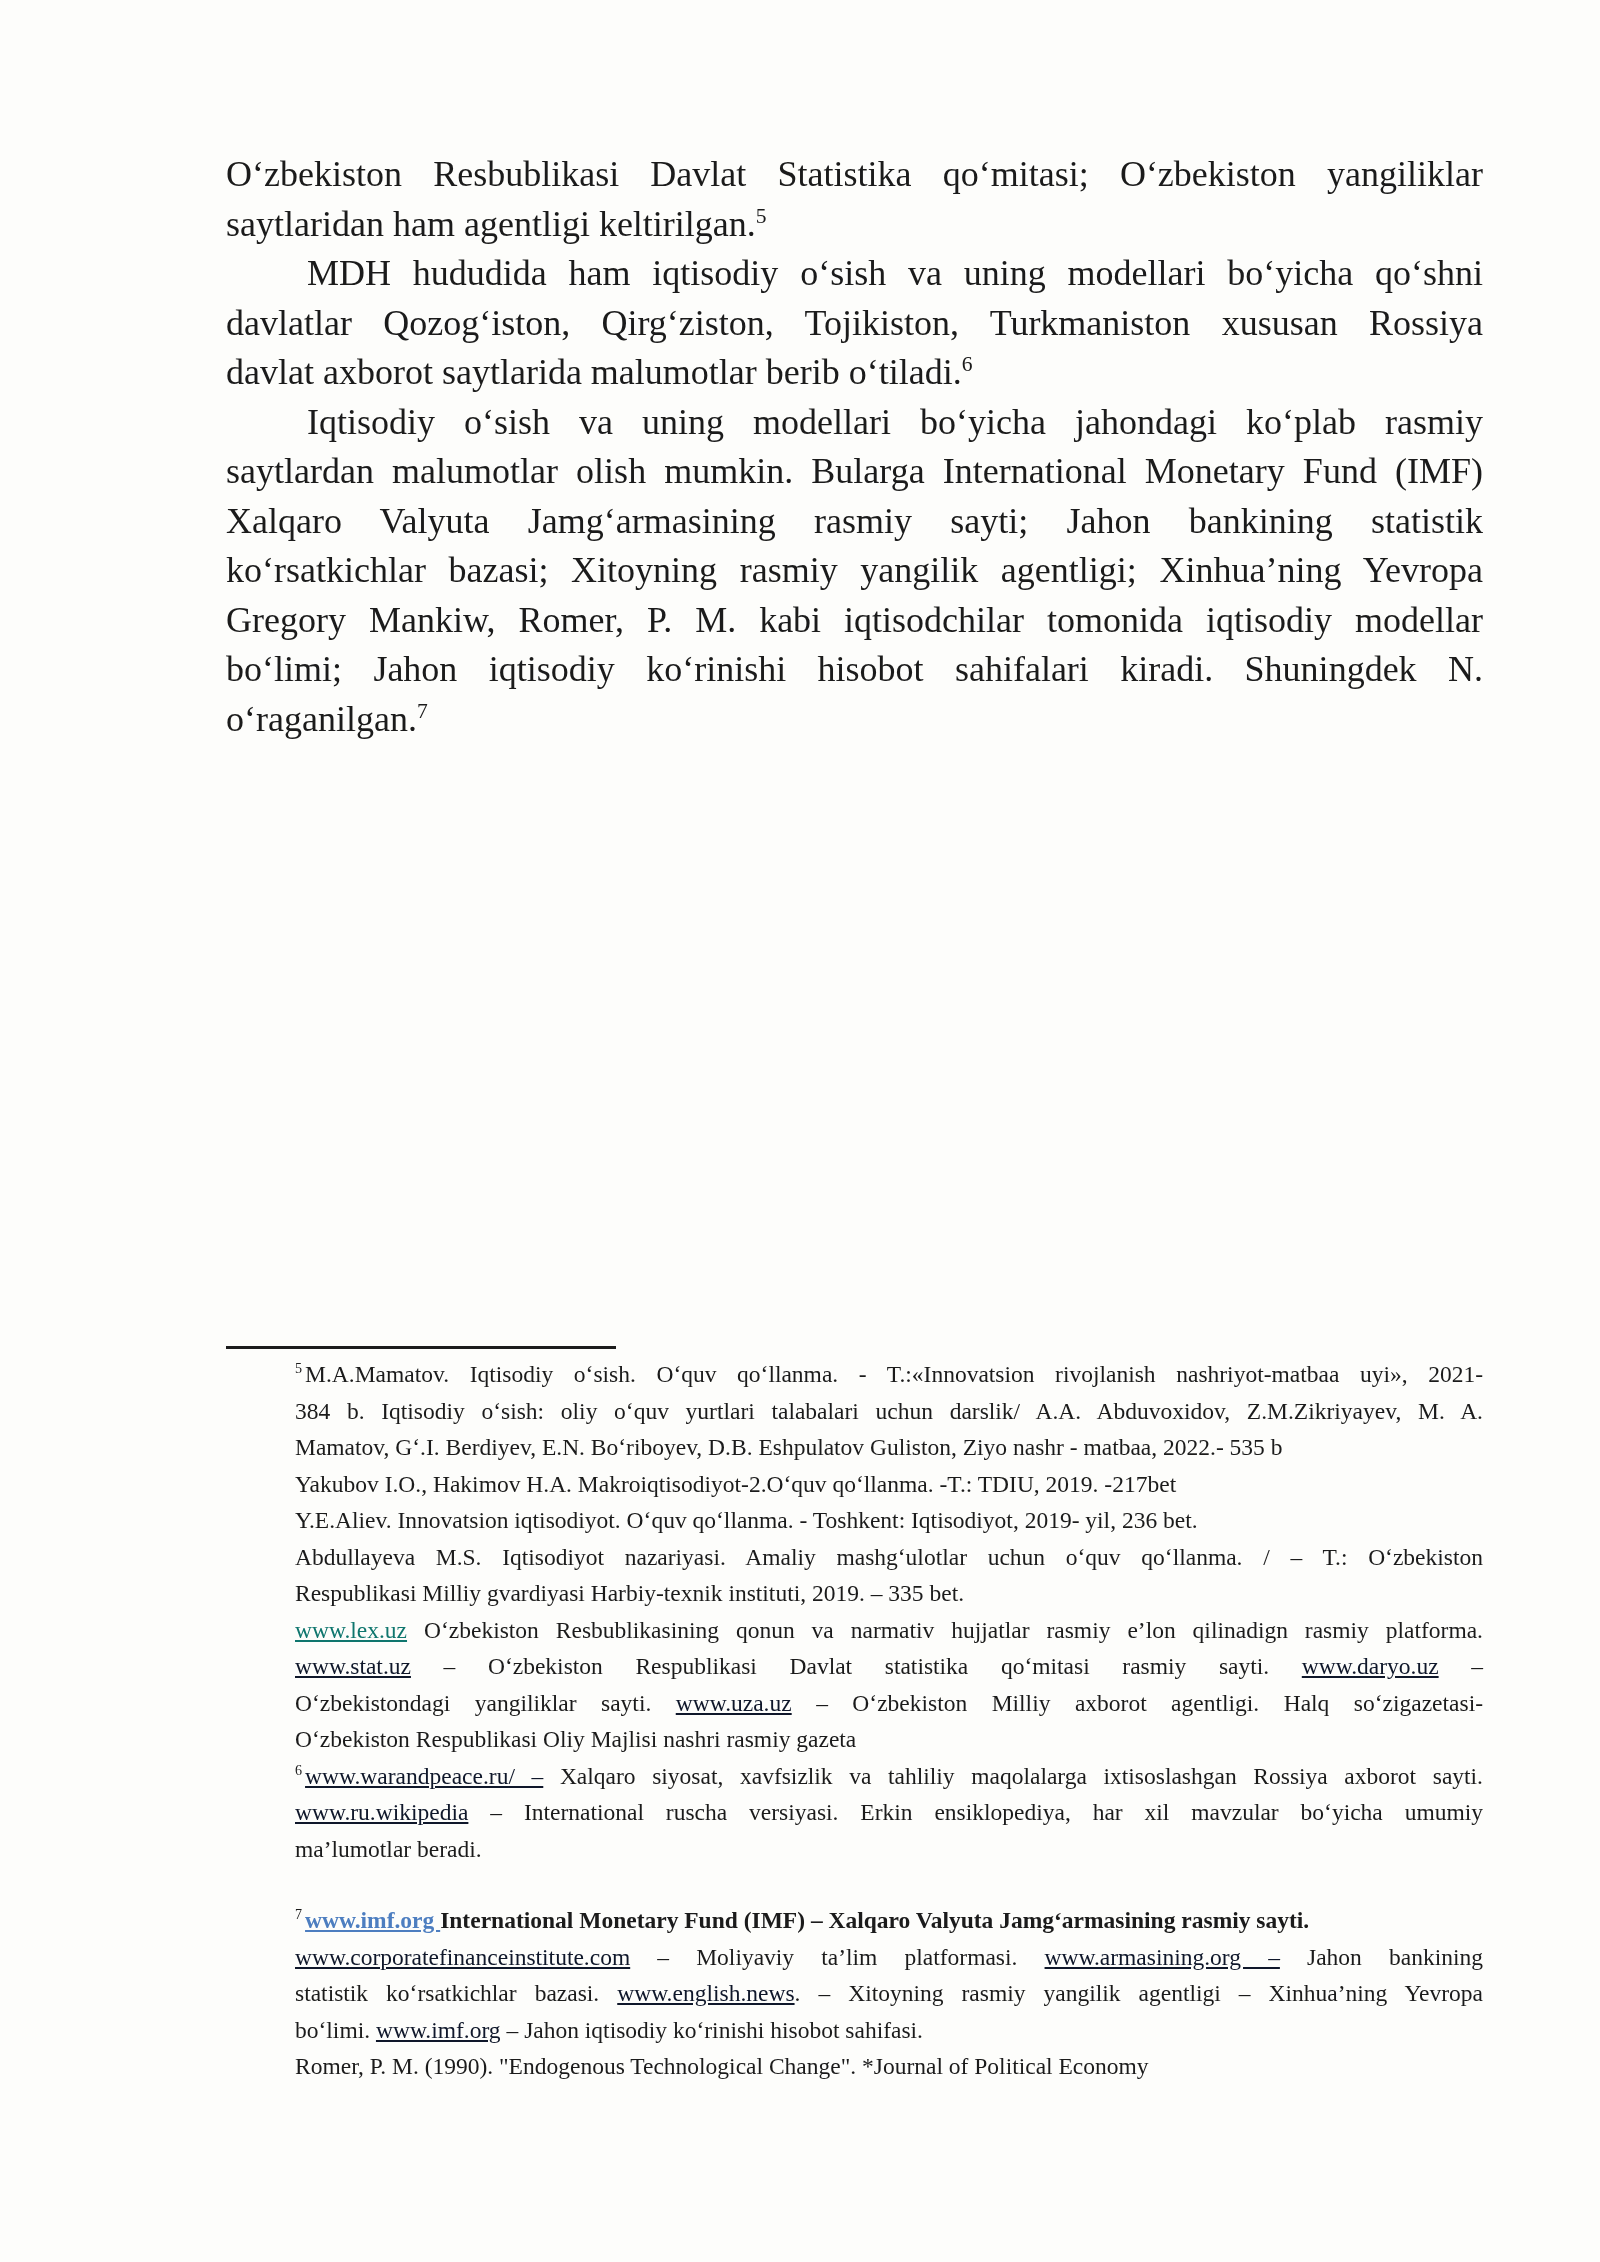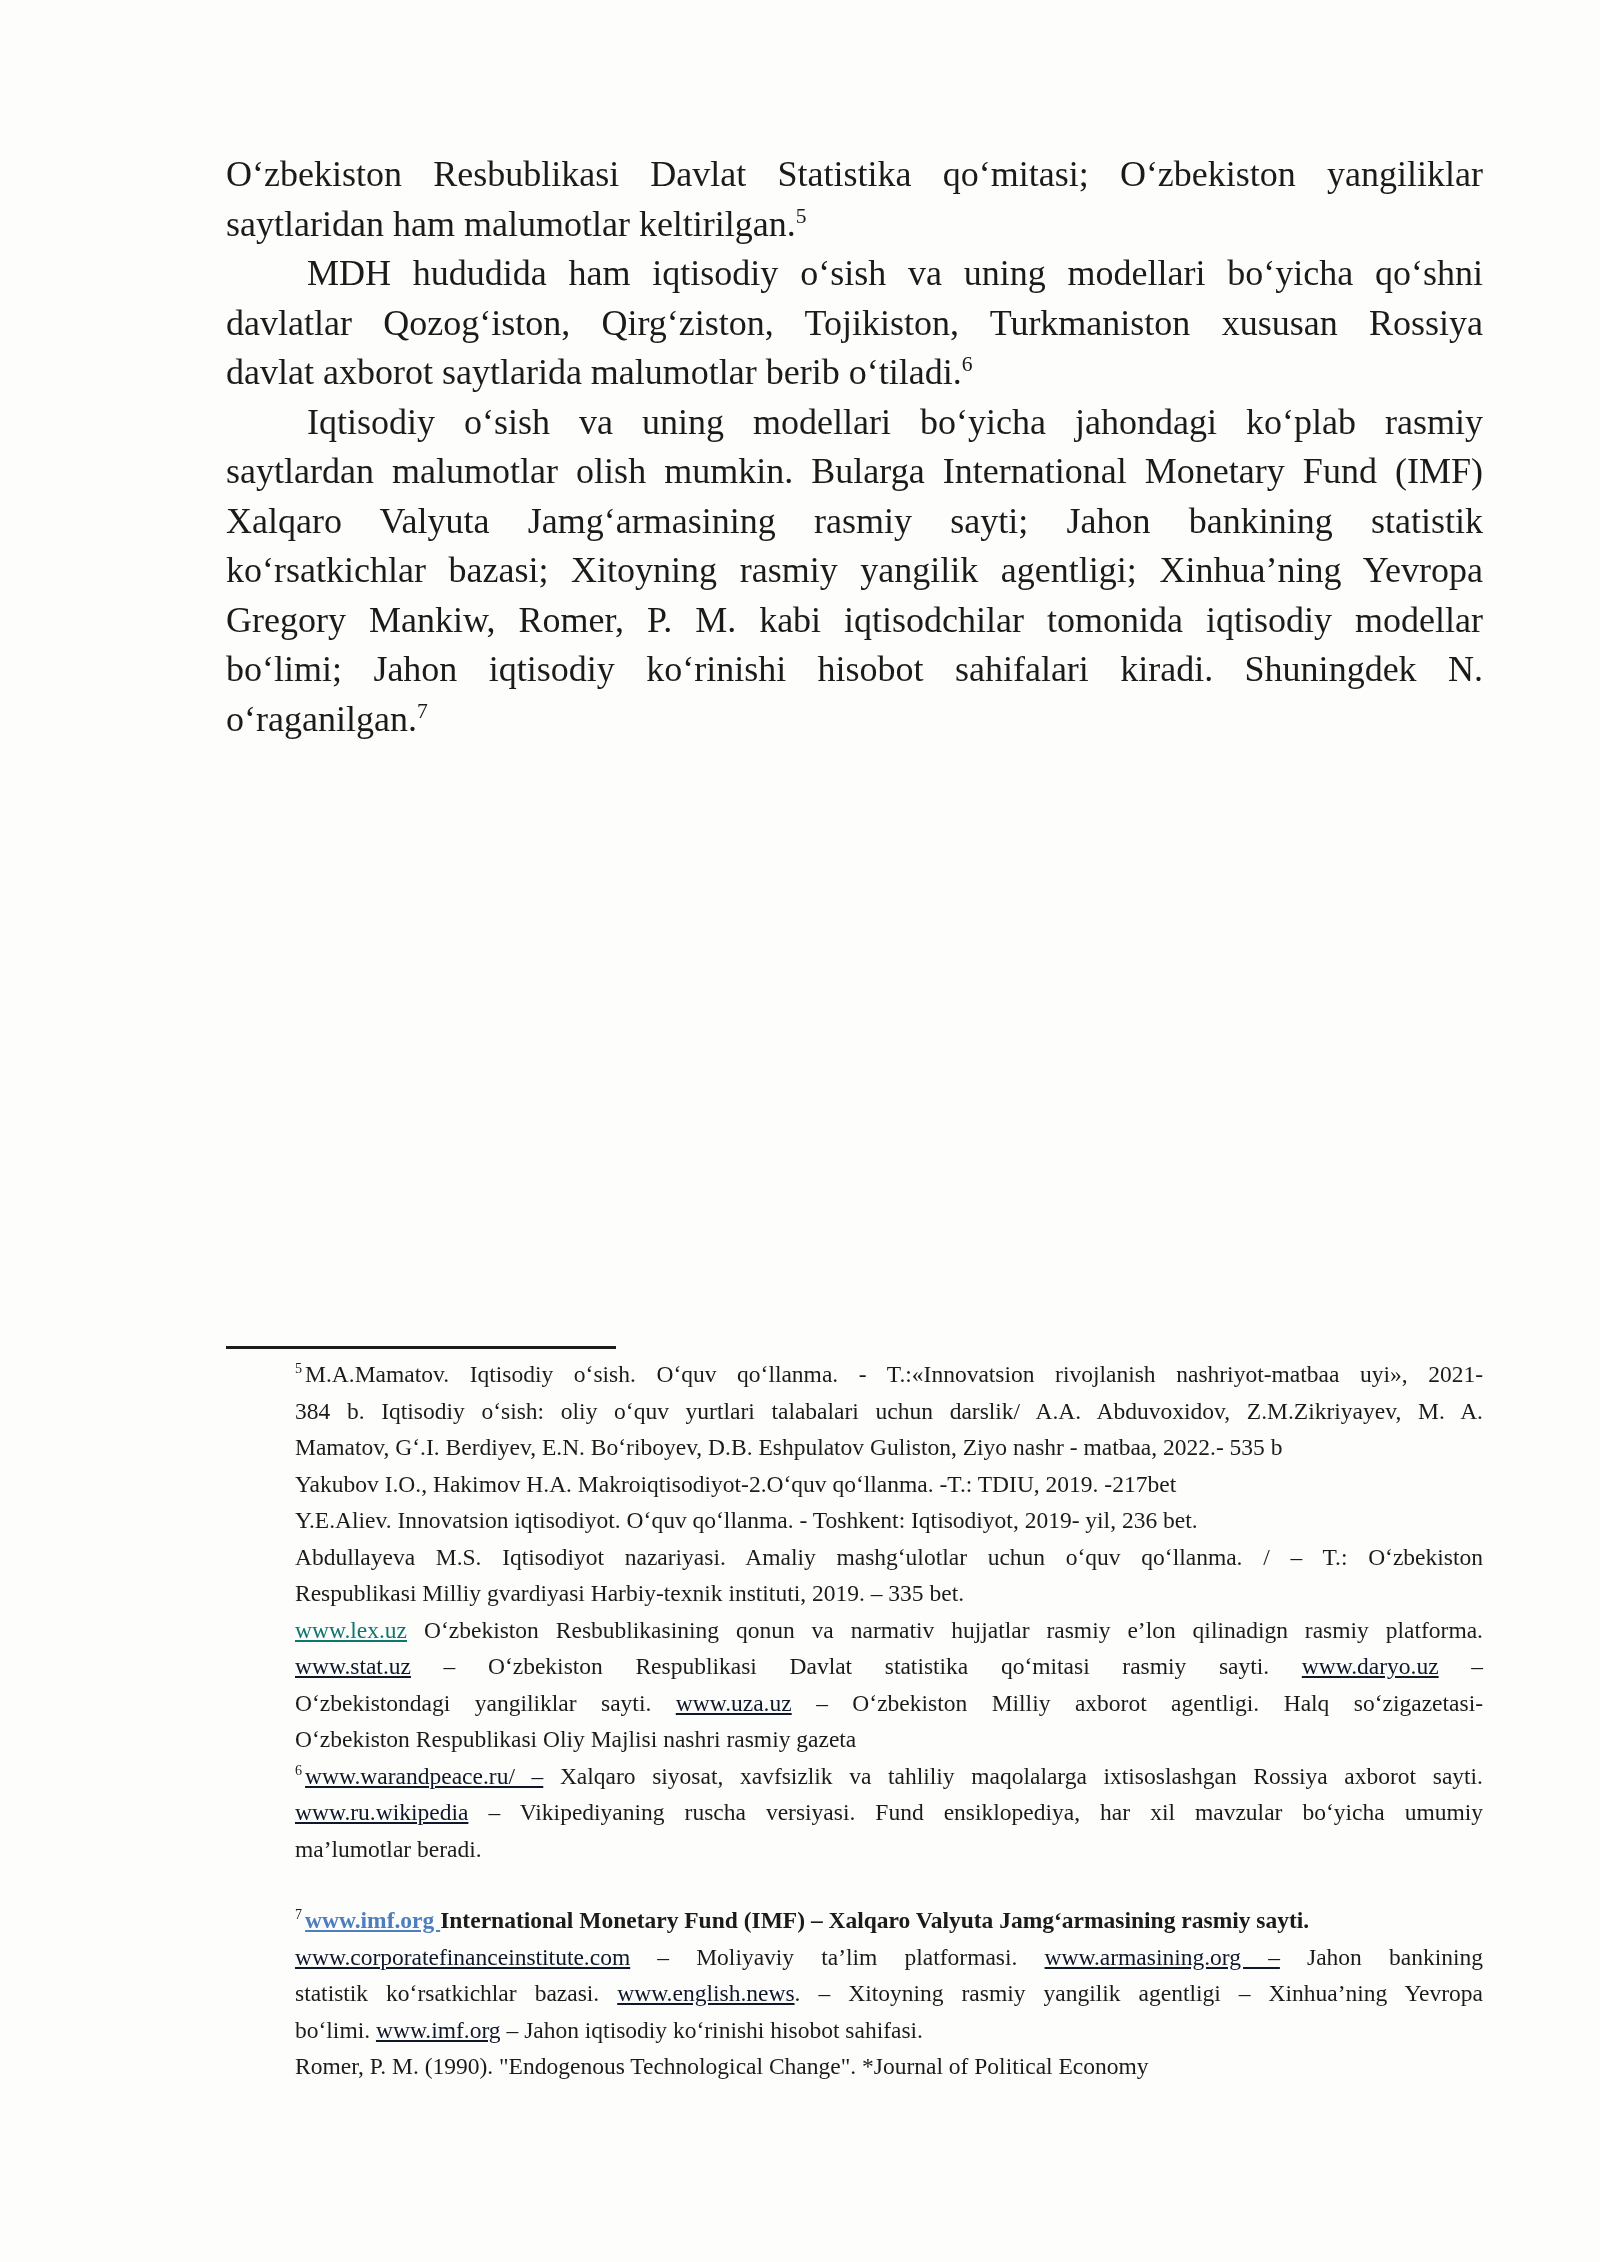--- a/index.html
+++ b/index.html
@@ -33,21 +33,21 @@
   .fl sup.ref { margin-right:3px; }
 </style>
 </head>
 <body>
 
 <div class="page">
 
   <div class="body-text">
 
     <div class="bl just"><span>O‘zbekiston Resbublikasi Davlat  Statistika qo‘mitasi; O‘zbekiston yangiliklar</span></div>
-    <div class="bl"><span>saytlaridan ham malumotlar keltirilgan.</span><sup class="ref">5</sup></div>
+    <div class="bl"><span>saytlaridan ham agentligi keltirilgan.</span><sup class="ref">5</sup></div>
 
     <div class="bl just ind"><span>MDH hududida ham iqtisodiy o‘sish va uning modellari bo‘yicha qo‘shni</span></div>
     <div class="bl just"><span>davlatlar Qozog‘iston, Qirg‘ziston, Tojikiston, Turkmaniston xususan Rossiya</span></div>
     <div class="bl"><span>davlat axborot saytlarida malumotlar berib o‘tiladi.</span><sup class="ref">6</sup></div>
 
     <div class="bl just ind"><span>Iqtisodiy o‘sish va uning modellari bo‘yicha jahondagi ko‘plab rasmiy</span></div>
     <div class="bl just"><span>saytlardan malumotlar olish mumkin. Bularga International Monetary Fund (IMF)</span></div>
     <div class="bl just"><span>Xalqaro Valyuta Jamg‘armasining rasmiy sayti; Jahon bankining statistik</span></div>
     <div class="bl just"><span>ko‘rsatkichlar bazasi; Xitoyning rasmiy yangilik agentligi;  Xinhua’ning Yevropa</span></div>
     <div class="bl just"><span>Gregory Mankiw, Romer, P. M. kabi iqtisodchilar tomonida iqtisodiy modellar</span></div>
@@ -66,21 +66,21 @@
       <div class="fl"><span>Yakubov I.O., Hakimov H.A. Makroiqtisodiyot-2.O‘quv qo‘llanma. -T.: TDIU, 2019. -217bet</span></div>
       <div class="fl"><span>Y.E.Aliev. Innovatsion iqtisodiyot. O‘quv qo‘llanma. - Toshkent: Iqtisodiyot, 2019- yil, 236 bet.</span></div>
       <div class="fl just"><span>Abdullayeva M.S. Iqtisodiyot nazariyasi. Amaliy mashg‘ulotlar uchun o‘quv qo‘llanma. / – T.: O‘zbekiston</span></div>
       <div class="fl"><span>Respublikasi Milliy gvardiyasi Harbiy-texnik instituti, 2019. – 335 bet.</span></div>
       <div class="fl just"><a class="lnk lnk-navy">www.lex.uz</a><span> O‘zbekiston Resbublikasining qonun va narmativ hujjatlar rasmiy e’lon qilinadign rasmiy platforma.</span></div>
       <div class="fl just"><a class="lnk">www.stat.uz</a><span> – O‘zbekiston Respublikasi Davlat statistika qo‘mitasi rasmiy sayti. </span><a class="lnk">www.daryo.uz</a><span> –</span></div>
       <div class="fl just"><span>O‘zbekistondagi  yangiliklar sayti. </span><a class="lnk">www.uza.uz</a><span> – O‘zbekiston Milliy axborot agentligi. Halq so‘zigazetasi-</span></div>
       <div class="fl"><span>O‘zbekiston Respublikasi Oliy Majlisi nashri rasmiy gazeta</span></div>
 
       <div class="fl just"><sup class="ref">6</sup><a class="lnk">www.warandpeace.ru/ –</a><span> Xalqaro siyosat, xavfsizlik va tahliliy maqolalarga ixtisoslashgan Rossiya axborot sayti.</span></div>
-      <div class="fl just"><a class="lnk">www.ru.wikipedia</a><span> – Vikipediyaning ruscha versiyasi. Fund ensiklopediya, har xil mavzular bo‘yicha umumiy</span></div>
+      <div class="fl just"><a class="lnk">www.ru.wikipedia</a><span> – International ruscha versiyasi. Erkin ensiklopediya, har xil mavzular bo‘yicha umumiy</span></div>
       <div class="fl"><span>ma’lumotlar beradi.</span></div>
 
       <div class="fn-gap"></div>
 
       <div class="fl"><sup class="ref">7</sup><a class="lnk lnk-bold">www.imf.org </a><span class="b">International Monetary Fund (IMF)  – Xalqaro Valyuta Jamg‘armasining rasmiy sayti.</span></div>
       <div class="fl just"><a class="lnk">www.corporatefinanceinstitute.com</a><span> – Moliyaviy ta’lim platformasi. </span><a class="lnk">www.armasining.org –</a><span> Jahon bankining</span></div>
       <div class="fl just"><span>statistik ko‘rsatkichlar bazasi. </span><a class="lnk">www.english.news</a><span>. – Xitoyning rasmiy yangilik agentligi – Xinhua’ning Yevropa</span></div>
       <div class="fl"><span>bo‘limi. </span><a class="lnk">www.imf.org</a><span>  – Jahon iqtisodiy ko‘rinishi hisobot sahifasi.</span></div>
       <div class="fl"><span>Romer, P. M. (1990). "Endogenous Technological Change". *Journal of Political Economy</span></div>
     </div>

